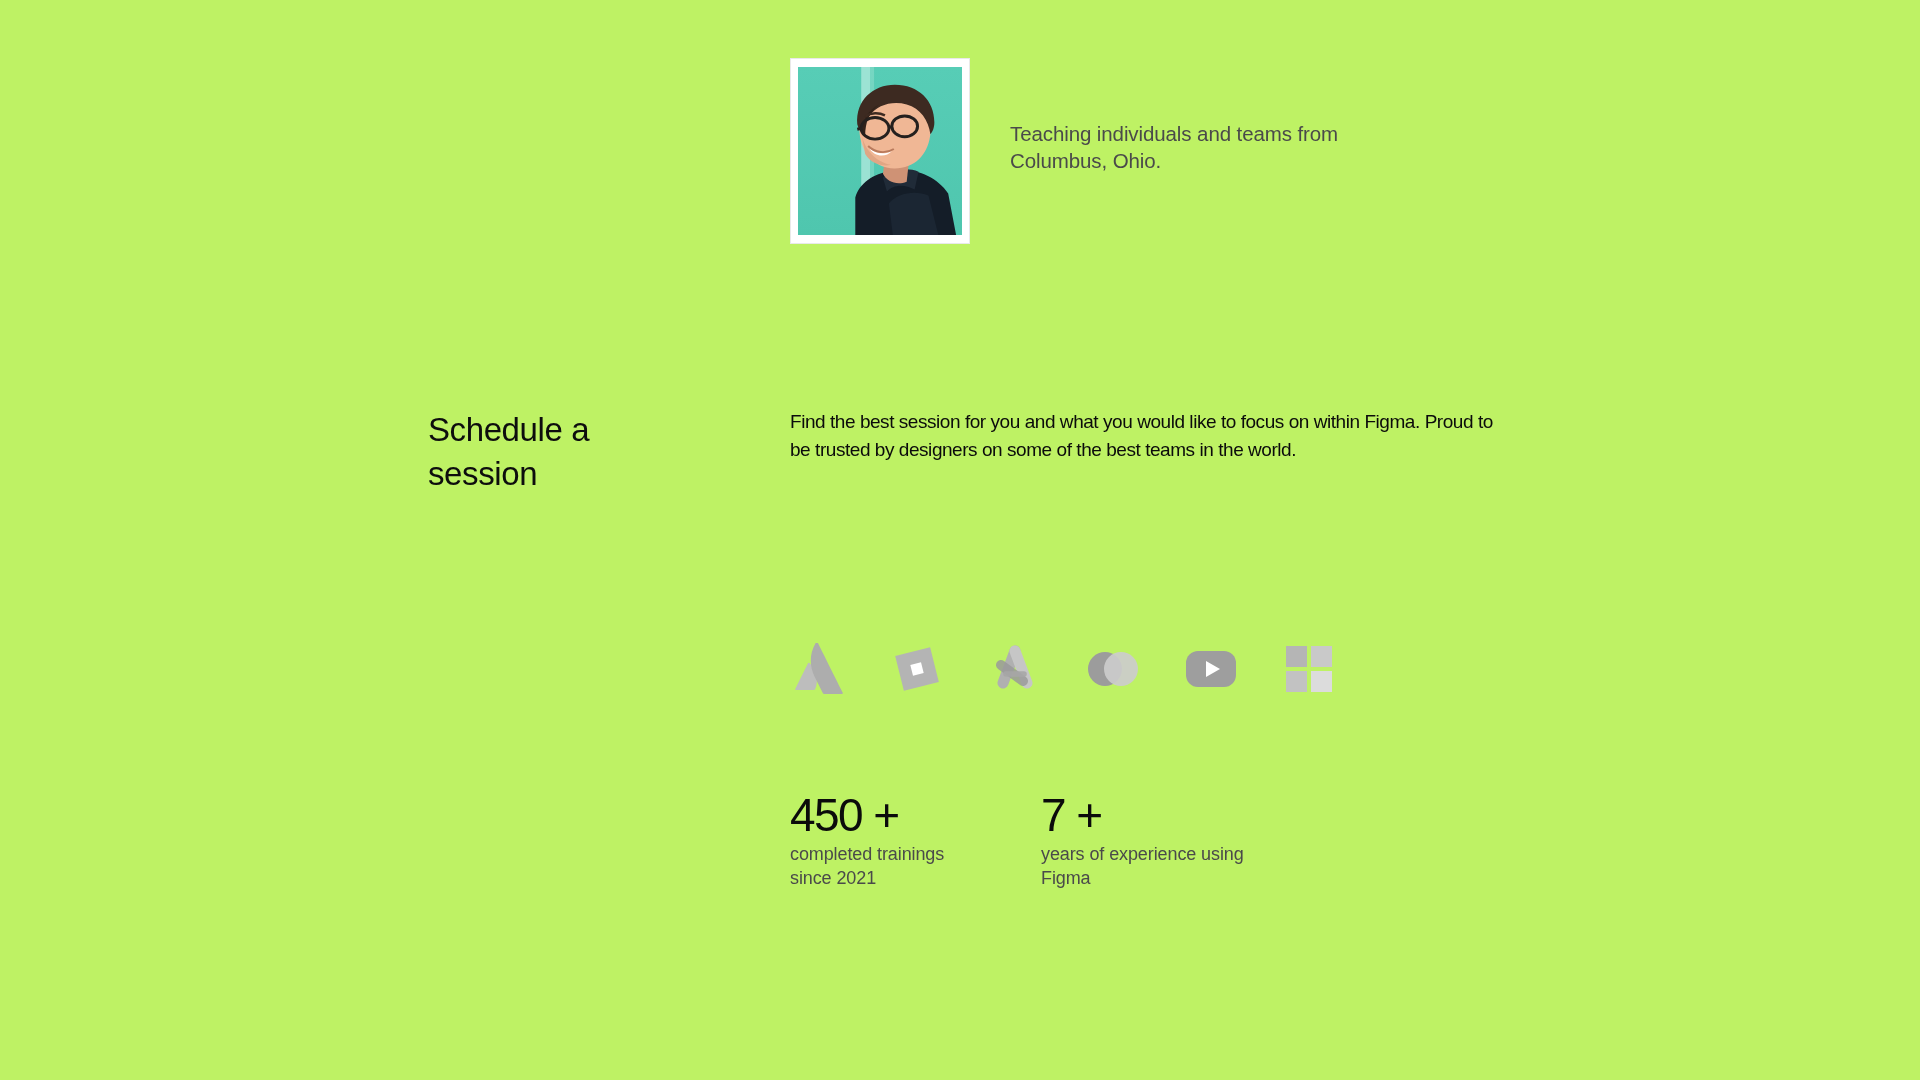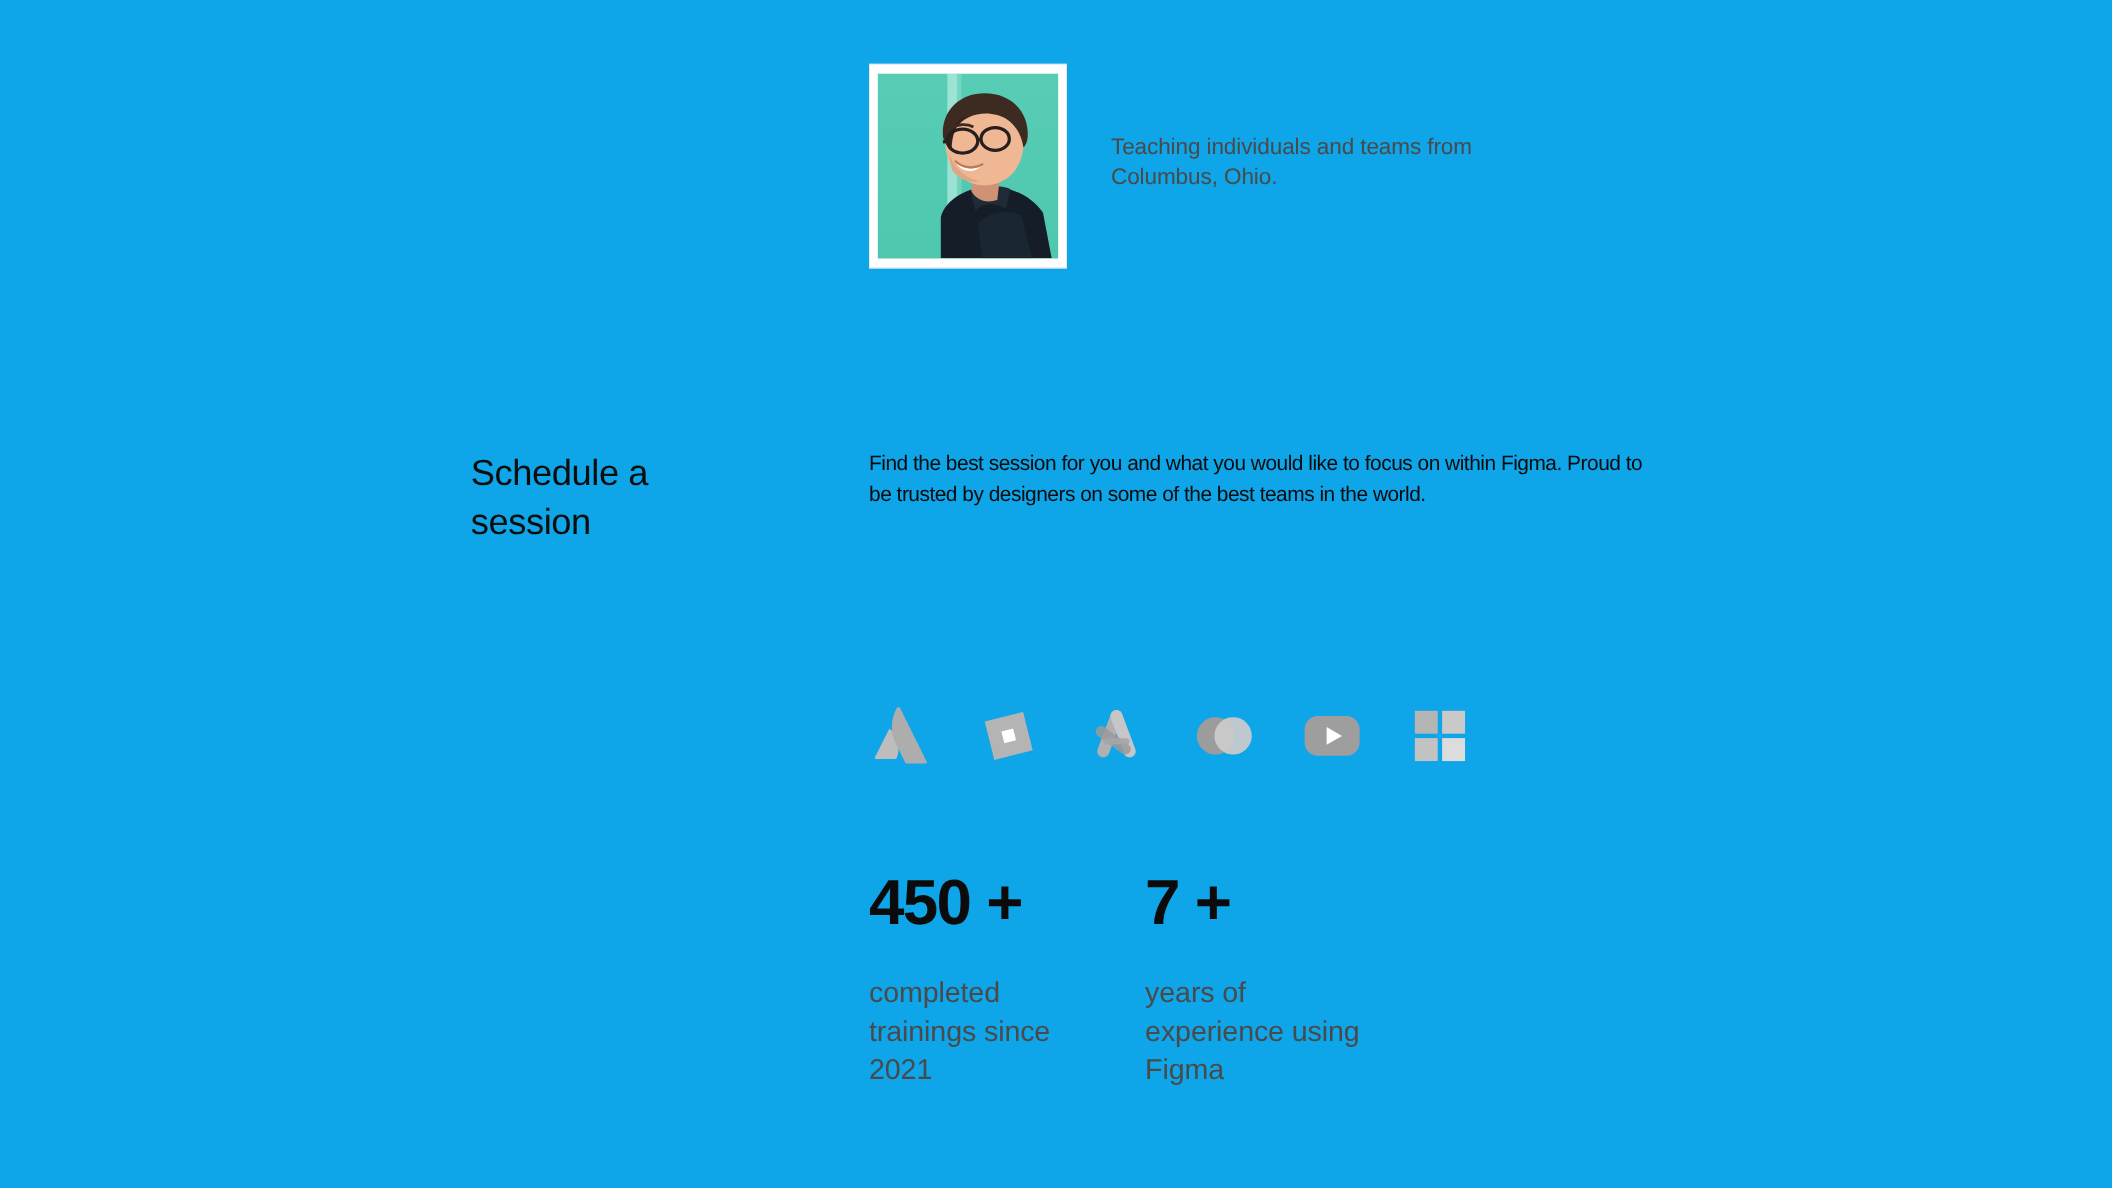--- a/index.html
+++ b/index.html
@@ -12,21 +12,21 @@
     height: 1080px;
     overflow: hidden;
     font-family: "Liberation Sans", sans-serif;
     -webkit-font-smoothing: antialiased;
   }
 
   .page {
     position: relative;
     width: 1920px;
     height: 1080px;
-    background: #0ea5e9;
+    background: #bef264;
   }
 
   
   .profile-block {
     position: absolute;
     left: 790px;
     top: 58px;
     display: flex;
     align-items: flex-start;
   }
@@ -116,31 +116,31 @@
     display: flex;
     align-items: flex-start;
   }
 
   .stat { flex: 0 0 auto; }
   .stat-1 { width: 251px; }
   .stat-2 { width: 251px; }
   .stat-3 { width: 251px; }
 
   .stat-value {
-    font-size: 58px;
-    font-weight: 700;
+    font-size: 46px;
+    font-weight: 400;
     color: #0b0b0b;
     letter-spacing: -1.6px;
     line-height: 1.0;
     white-space: nowrap;
   }
 
   .stat-caption {
-    margin-top: 35px;
-    font-size: 26px;
+    margin-top: 4px;
+    font-size: 18px;
     line-height: 1.35;
     color: #4a4a4a;
     letter-spacing: -0.1px;
     max-width: 190px;
   }
   .stat-3 .stat-caption { max-width: 210px; }
 </style>
 </head>
 <body>
 

